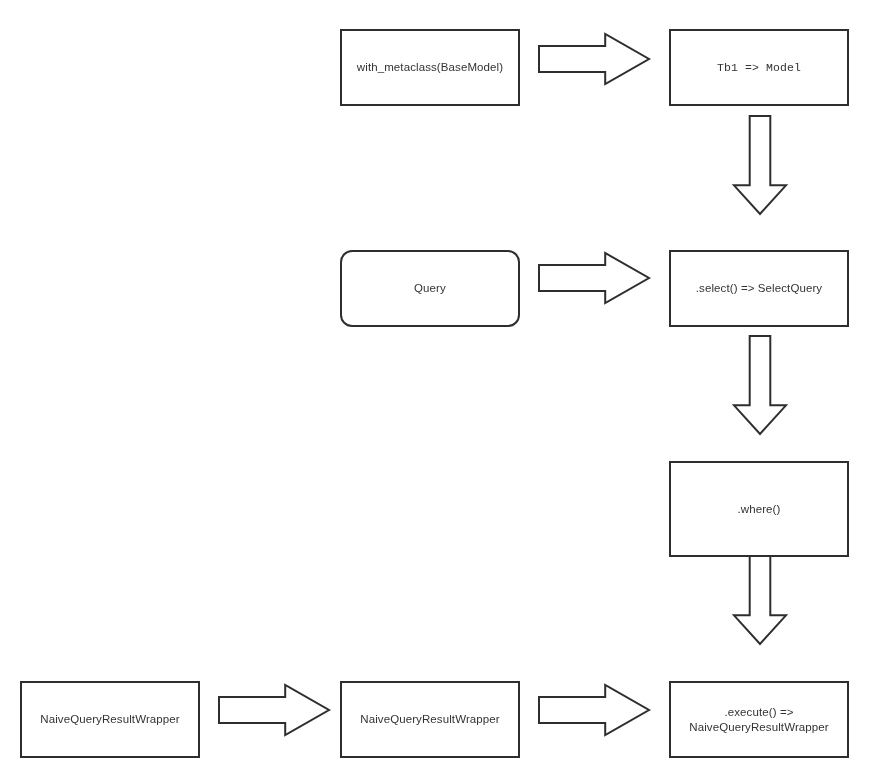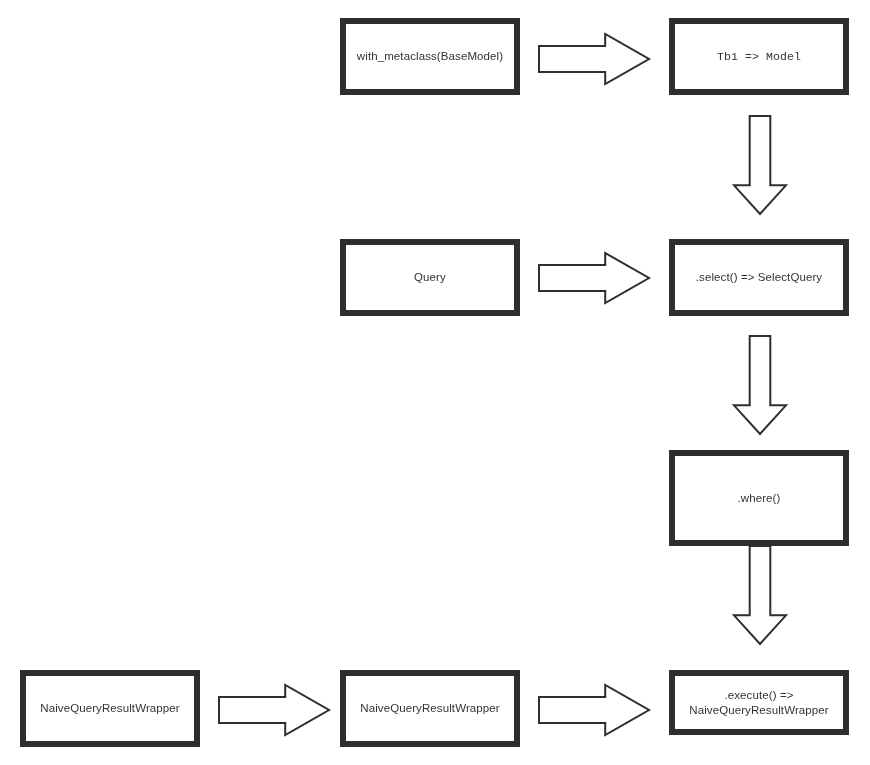--- a/index.html
+++ b/index.html
@@ -16,26 +16,27 @@
   }
   #canvas {
     position: relative;
     width: 870px;
     height: 765px;
     background: #ffffff;
   }
   .node {
     position: absolute;
     box-sizing: border-box;
-    border: 6px solid #14b8a6;
+    border: 2px solid #14b8a6;
     background: #ffffff;
     display: flex;
     align-items: center;
     justify-content: center;
     text-align: center;
+    margin-top: 11px;
   }
   .node-label {
     font-family: "Liberation Sans", sans-serif;
     font-size: 11.5px;
     line-height: 15px;
     color: #333333;
     white-space: pre-line;
     letter-spacing: 0.1px;
     padding: 0 6px;
   }
@@ -91,32 +92,32 @@
       <svg width="112" height="52" viewBox="0 0 112 52">
         <polygon class="arrow-shape" points="1.0,13.0 67.2,13.0 67.2,1.0 111.0,26.0 67.2,51.0 67.2,39.0 1.0,39.0" fill="#ffffff" stroke="#2e2e2e"></polygon>
       </svg>
     </div>
     <div class="node" style="left: 340px; top: 18px; width: 180px; height: 77px; border-color: rgb(46, 46, 46); background: rgb(255, 255, 255);">
       <div class="node-label" style="color: rgb(51, 51, 51);">with_metaclass(BaseModel)</div>
     </div>
     <div class="node" style="left: 669px; top: 18px; width: 180px; height: 77px; border-color: rgb(46, 46, 46); background: rgb(255, 255, 255);">
       <div class="node-label" style="color: rgb(51, 51, 51); font-family: Liberation Mono, monospace;">Tb1 =&gt; Model</div>
     </div>
-    <div class="node" style="left: 340px; top: 239px; width: 180px; height: 77px; border-color: rgb(46, 46, 46); background: rgb(255, 255, 255);">
+    <div class="node" style="left: 340px; top: 239px; width: 180px; height: 77px; border-color: rgb(46, 46, 46); background: rgb(255, 255, 255); border-radius: 12px;">
       <div class="node-label" style="color: rgb(51, 51, 51);">Query</div>
     </div>
     <div class="node" style="left: 669px; top: 239px; width: 180px; height: 77px; border-color: rgb(46, 46, 46); background: rgb(255, 255, 255); text-align: right;">
       <div class="node-label" style="color: rgb(51, 51, 51);">.select() =&gt; SelectQuery</div>
     </div>
     <div class="node" style="left: 669px; top: 450px; width: 180px; height: 96px; border-color: rgb(46, 46, 46); background: rgb(255, 255, 255);">
       <div class="node-label" style="color: rgb(51, 51, 51);">.where()</div>
     </div>
     <div class="node" style="left: 20px; top: 670px; width: 180px; height: 77px; border-color: rgb(46, 46, 46); background: rgb(255, 255, 255);">
       <div class="node-label" style="color: rgb(51, 51, 51);">NaiveQueryResultWrapper</div>
     </div>
     <div class="node" style="left: 340px; top: 670px; width: 180px; height: 77px; border-color: rgb(46, 46, 46); background: rgb(255, 255, 255);">
       <div class="node-label" style="color: rgb(51, 51, 51);">NaiveQueryResultWrapper</div>
     </div>
-    <div class="node" style="left: 669px; top: 670px; width: 180px; height: 65px; border-color: rgb(46, 46, 46); background: rgb(255, 255, 255);">
+    <div class="node" style="left: 669px; top: 670px; width: 180px; height: 77px; border-color: rgb(46, 46, 46); background: rgb(255, 255, 255);">
       <div class="node-label" style="color: rgb(51, 51, 51);">.execute() =&gt;
 NaiveQueryResultWrapper</div>
     </div>
   </div>
 
 </body></html>

